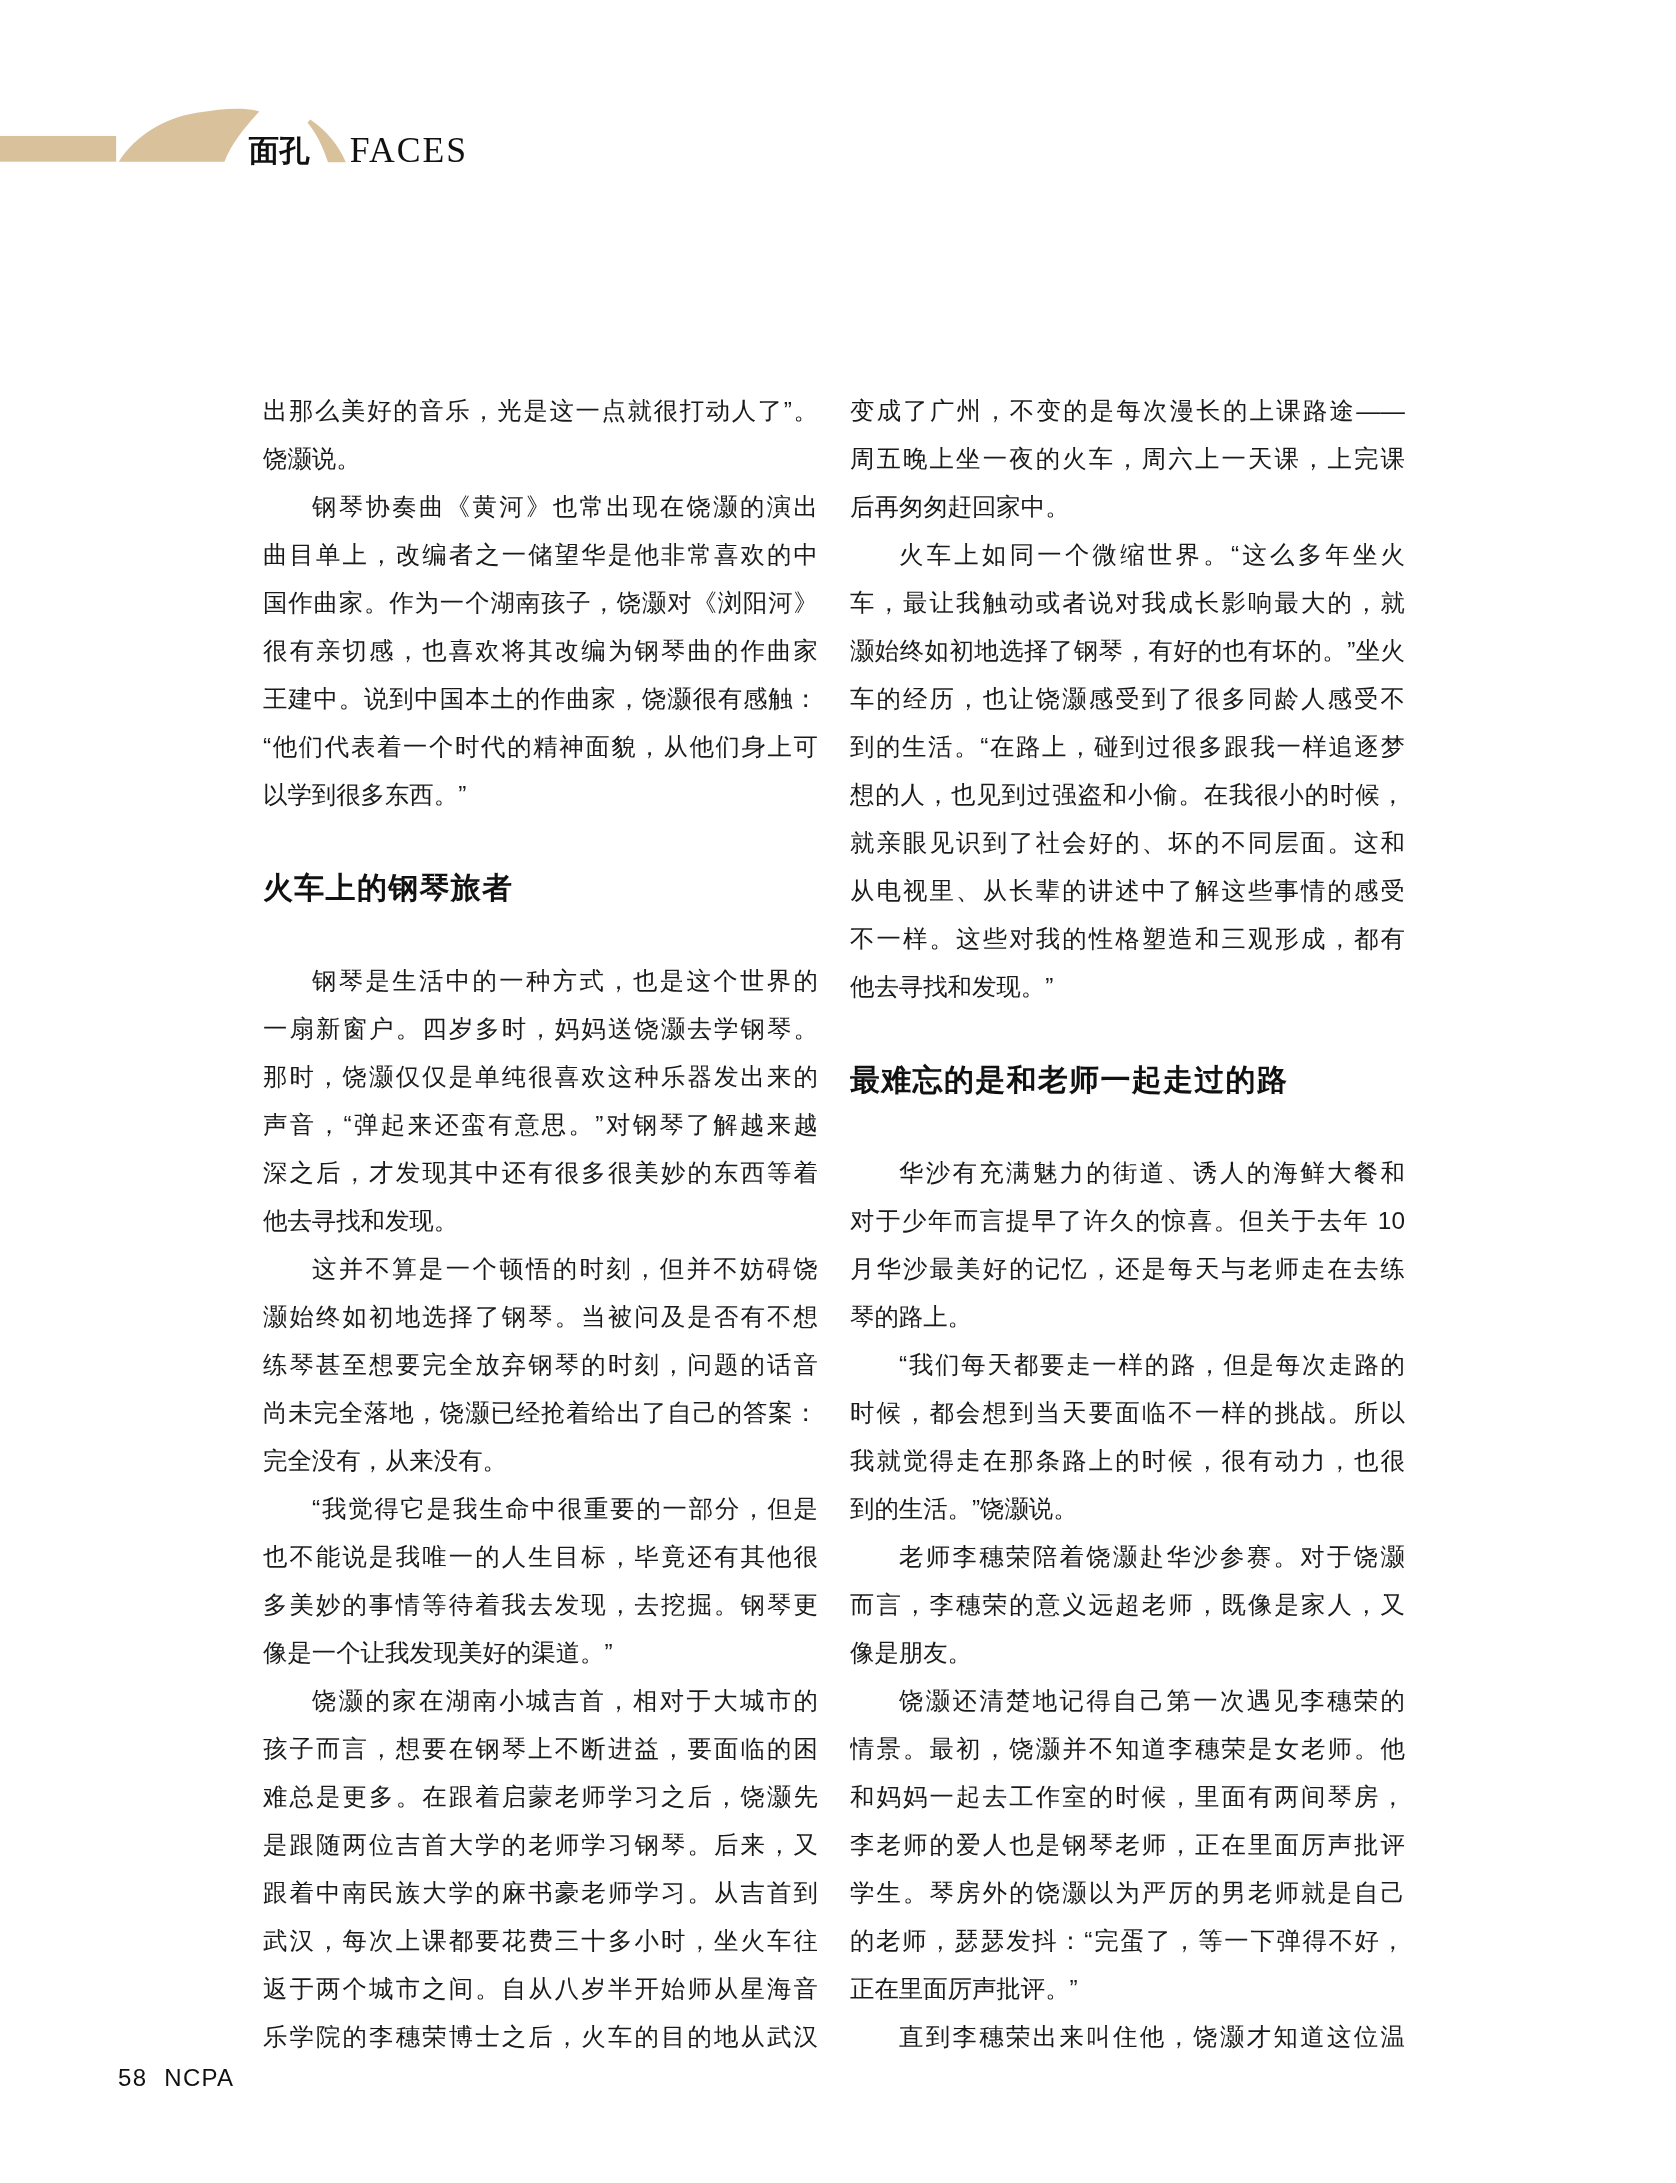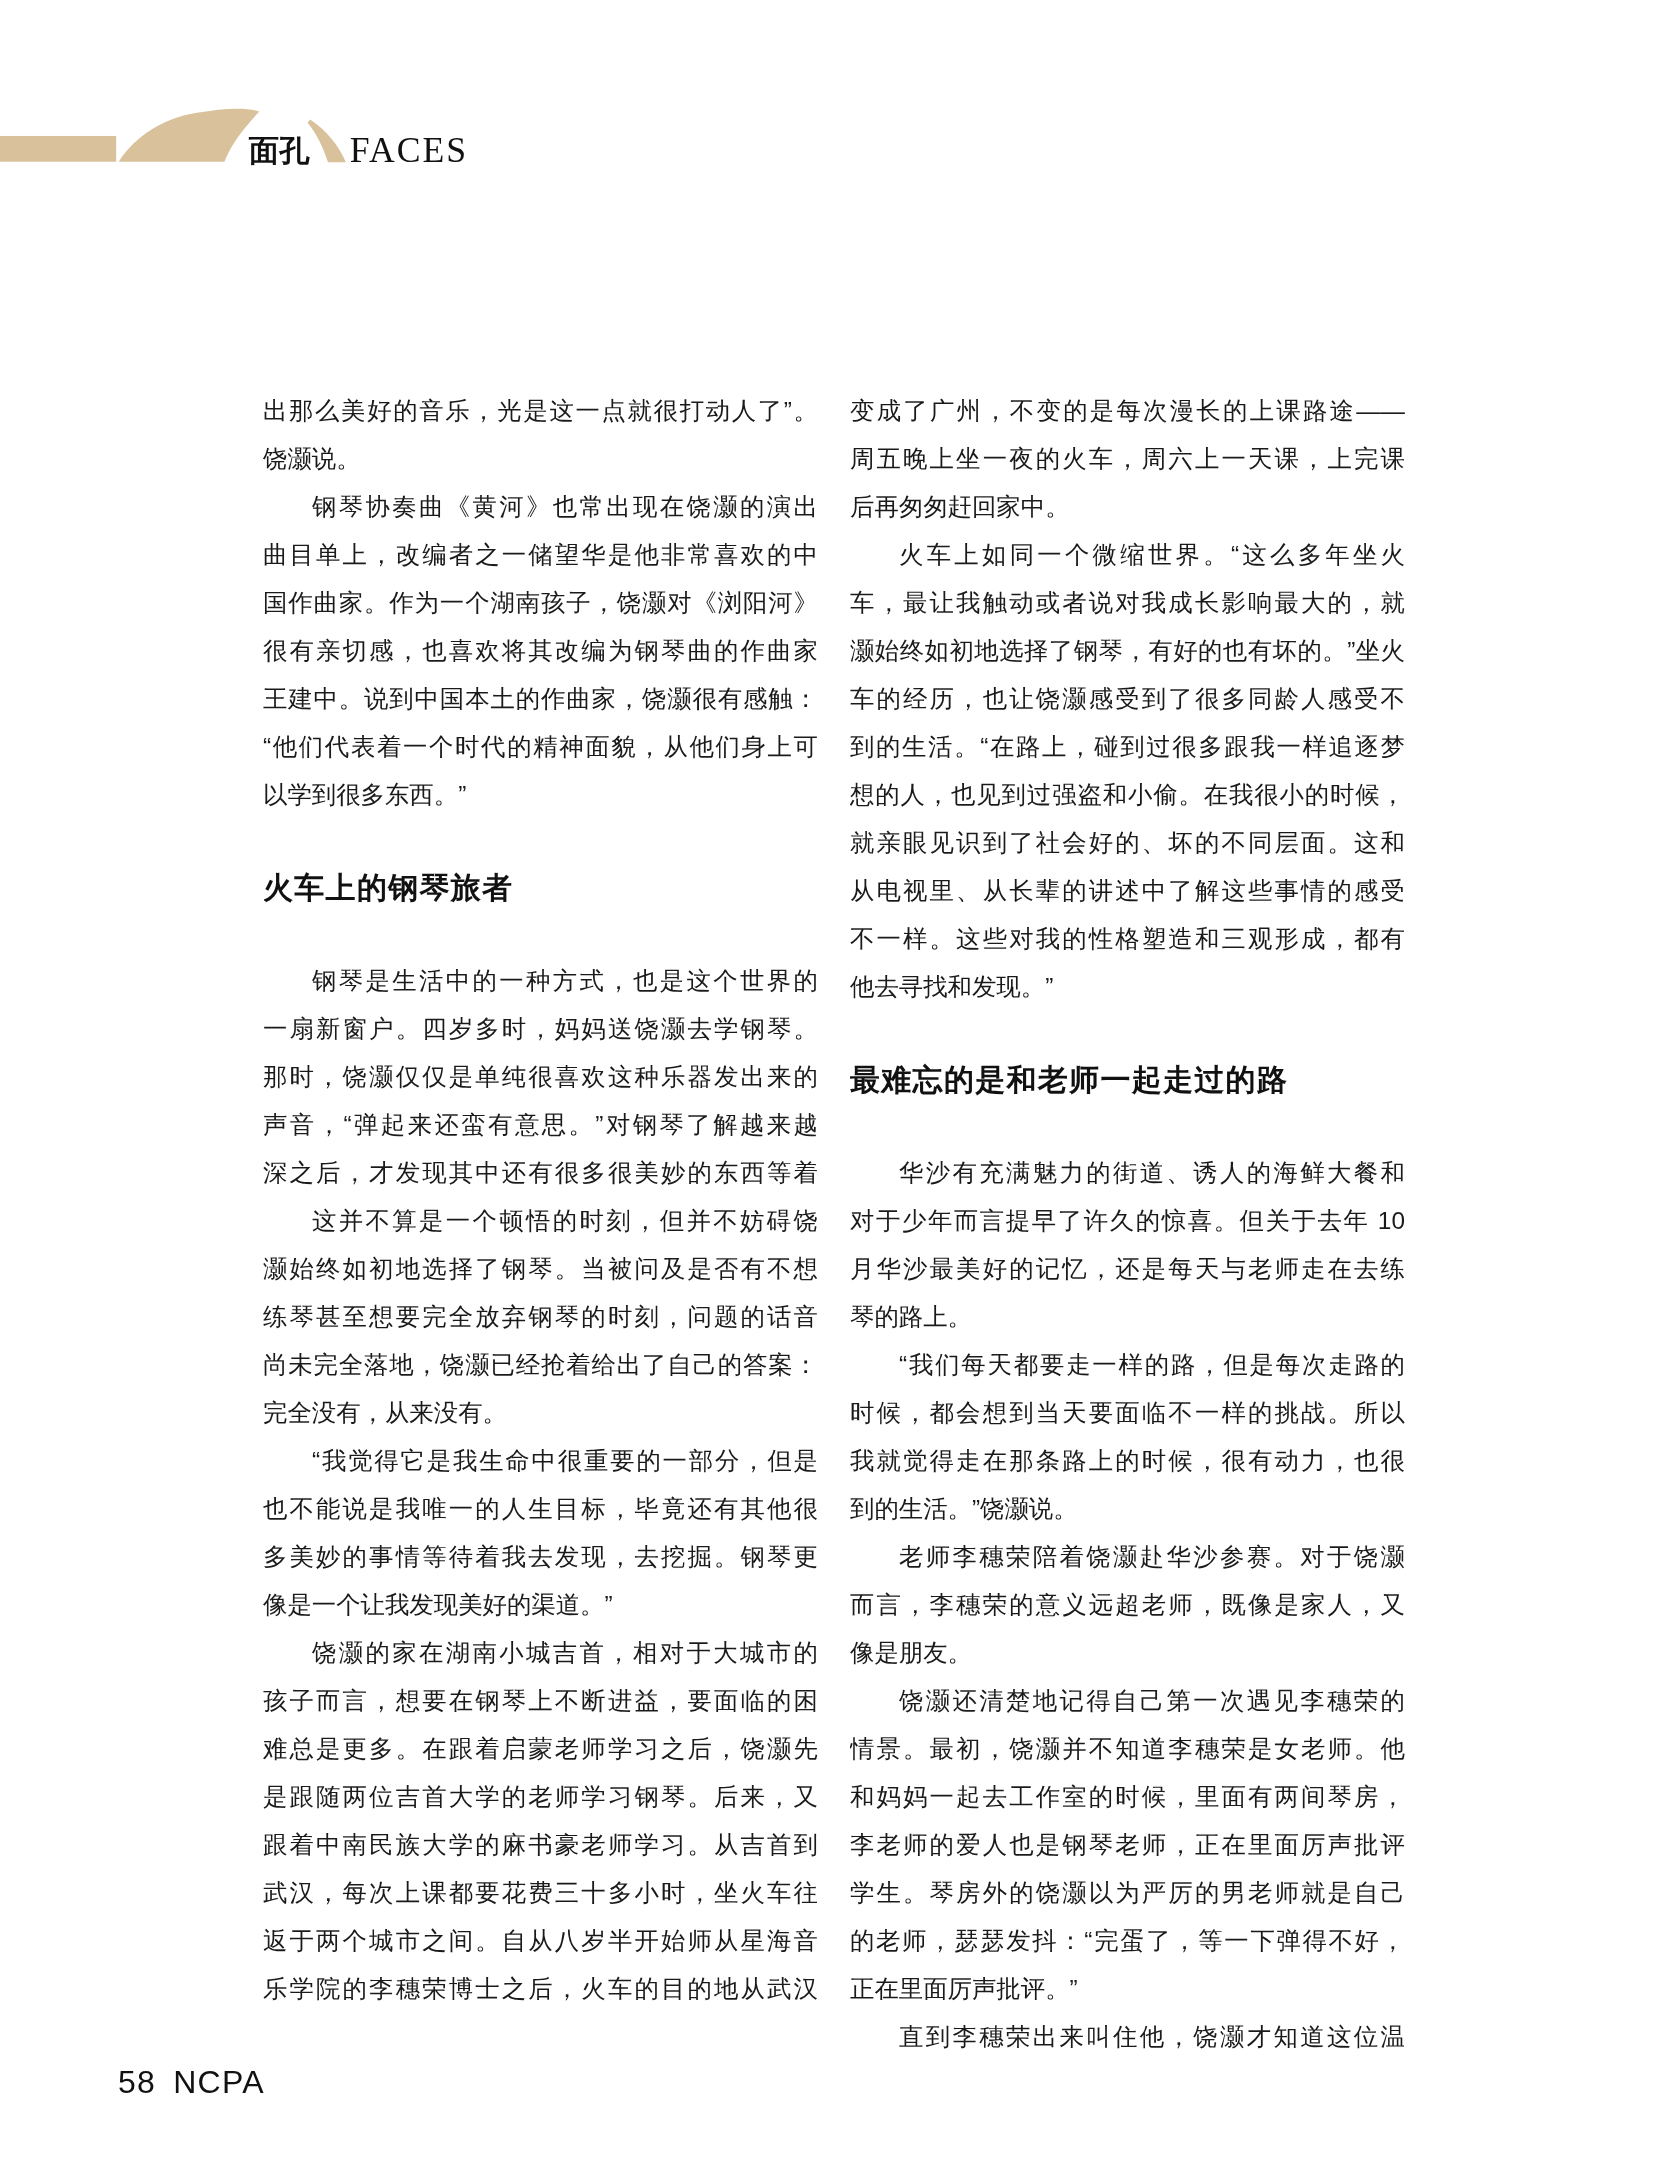--- a/index.html
+++ b/index.html
@@ -47,21 +47,21 @@
     line-height: 48px;
     margin: 45px 0;
     font-size: 30px;
     font-weight: 700;
     letter-spacing: 1.3px;
     color: #111111;
   }
   #footer {
     position: absolute;
     left: 118px; top: 2064px;
-    font-size: 32px;
+    font-size: 24px;
     color: #111111;
     letter-spacing: 1.3px;
   }
   #footer .journal { margin-left: 17px; }
   .svg-cn-title {
     font-family: "Liberation Sans", "DejaVu Sans", sans-serif;
     font-weight: 700;
     font-size: 46px;
   }
   .svg-en-title {
@@ -92,20 +92,21 @@
       <div class="line fill">很有亲切感，也喜欢将其改编为钢琴曲的作曲家</div>
       <div class="line fill">王建中。说到中国本土的作曲家，饶灏很有感触：</div>
       <div class="line fill">“他们代表着一个时代的精神面貌，从他们身上可</div>
       <div class="line">以学到很多东西。”</div>
       <div class="col-heading">火车上的钢琴旅者</div>
       <div class="line fill indent">钢琴是生活中的一种方式，也是这个世界的</div>
       <div class="line fill">一扇新窗户。四岁多时，妈妈送饶灏去学钢琴。</div>
       <div class="line fill">那时，饶灏仅仅是单纯很喜欢这种乐器发出来的</div>
       <div class="line fill">声音，“弹起来还蛮有意思。”对钢琴了解越来越</div>
       <div class="line fill">深之后，才发现其中还有很多很美妙的东西等着</div>
+      <div class="line">他去寻找和发现。</div>
       <div class="line fill indent">这并不算是一个顿悟的时刻，但并不妨碍饶</div>
       <div class="line fill">灏始终如初地选择了钢琴。当被问及是否有不想</div>
       <div class="line fill">练琴甚至想要完全放弃钢琴的时刻，问题的话音</div>
       <div class="line fill">尚未完全落地，饶灏已经抢着给出了自己的答案：</div>
       <div class="line">完全没有，从来没有。</div>
       <div class="line fill indent">“我觉得它是我生命中很重要的一部分，但是</div>
       <div class="line fill">也不能说是我唯一的人生目标，毕竟还有其他很</div>
       <div class="line fill">多美妙的事情等待着我去发现，去挖掘。钢琴更</div>
       <div class="line">像是一个让我发现美好的渠道。”</div>
       <div class="line fill indent">饶灏的家在湖南小城吉首，相对于大城市的</div>

